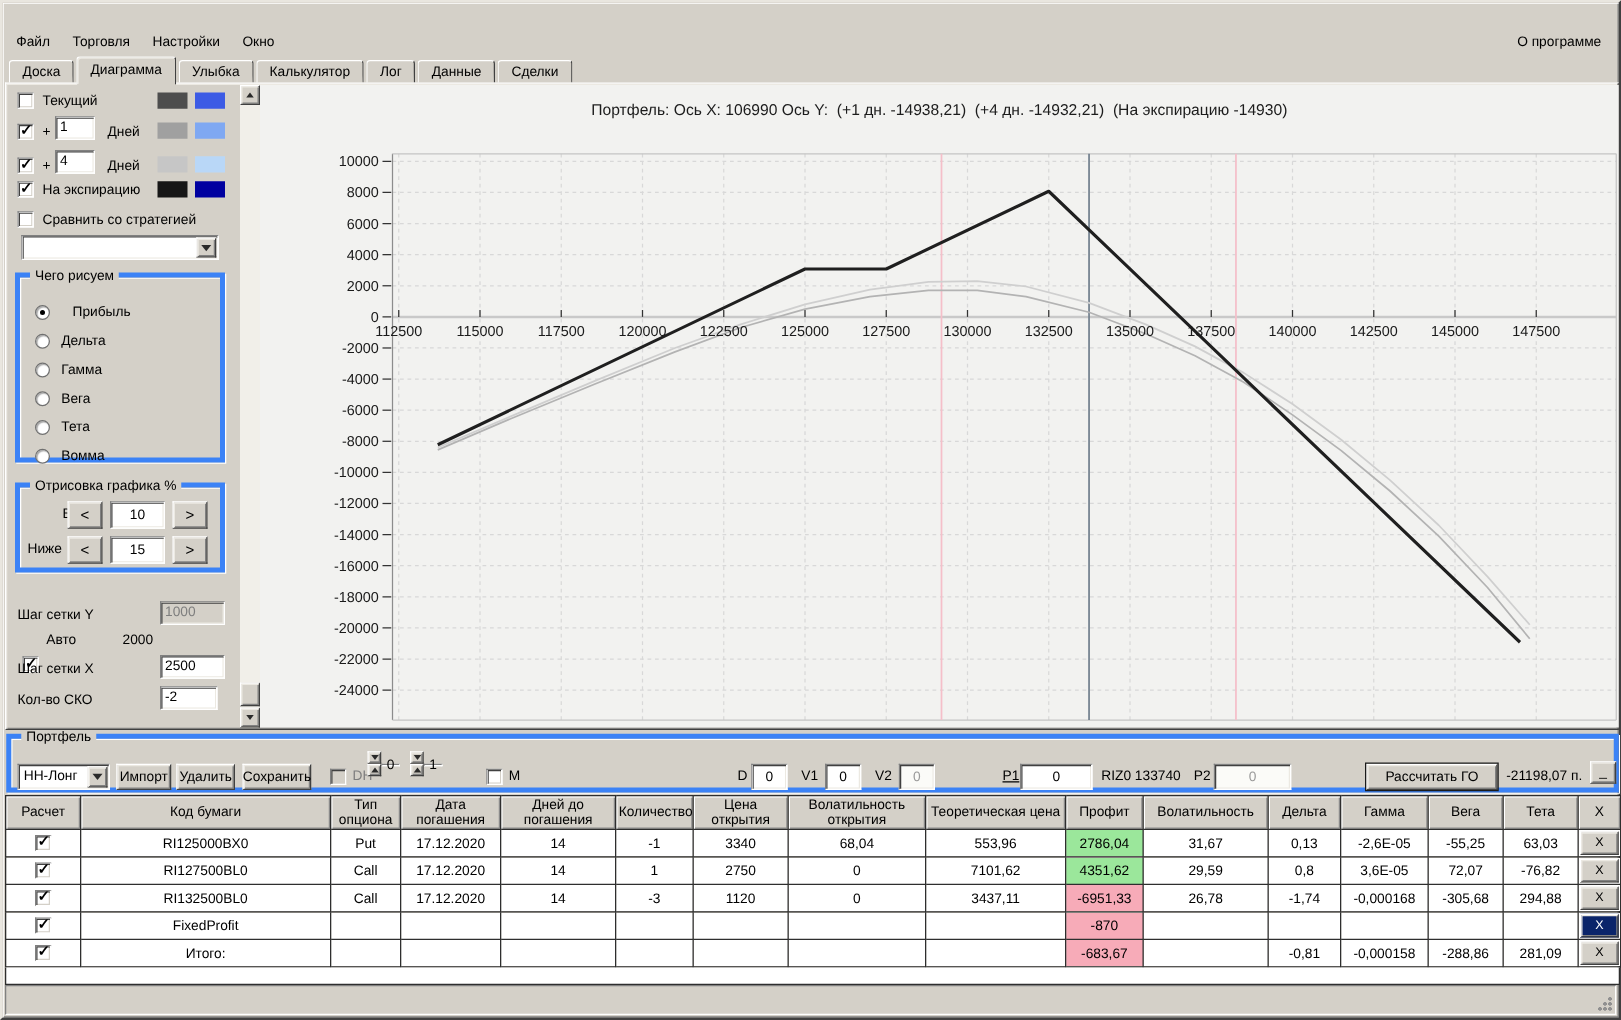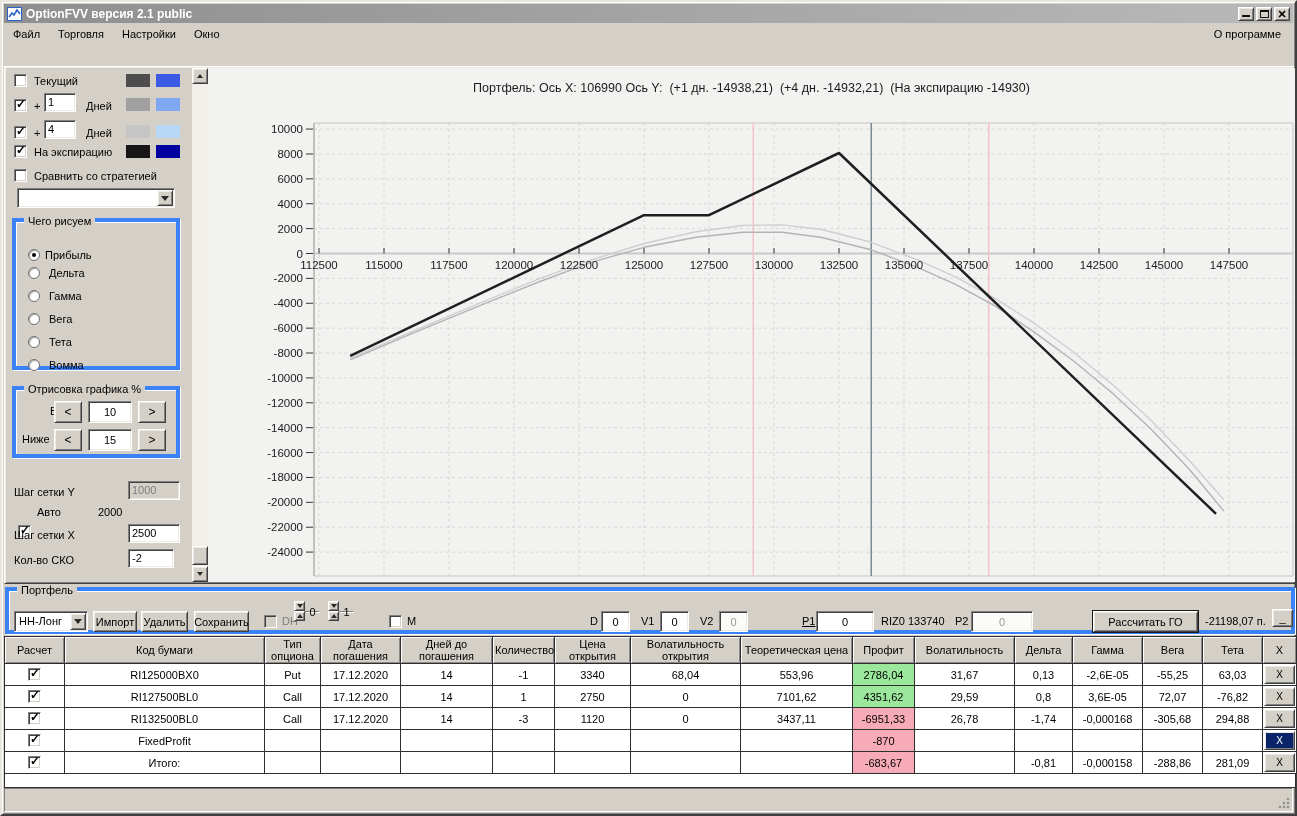--- a/index.html
+++ b/index.html
@@ -102,66 +102,56 @@
             radial-gradient(circle at 10px 10px, #909090 1.4px, transparent 1.6px),
             radial-gradient(circle at 6px 10px, #909090 1.4px, transparent 1.6px),
             radial-gradient(circle at 2px 10px, #909090 1.4px, transparent 1.6px); }
   .lbl { white-space:nowrap; }
 </style>
 </head>
 <body>
 
 <div class="window">
 
-  <div class="titlebar">
-    <span class="app-icon">
-      <svg width="13" height="12" viewBox="0 0 13 12">
-          <polyline points="1,9 4,5 6,7 9,2 12,6" fill="none" stroke="#2b62c4" stroke-width="1.6"></polyline>
-        </svg>
-    </span>
-    <span class="title-text">OptionFVV версия 2.1 public</span>
-    <span class="win-buttons">
-      <span class="winbtn bout">
-          <span class="g-min"></span>
-        </span>
-      <span class="winbtn bout">
-          <span class="g-max"></span>
-        </span>
-      <span class="winbtn bout">
-          <span class="g-close">✕</span>
-        </span>
-    </span>
-  </div>
 
   <div class="menubar">
     <span id="menu-items" style="display: inline-flex;">
         <span class="menu-item">Файл</span>
         <span class="menu-item">Торговля</span>
         <span class="menu-item">Настройки</span>
         <span class="menu-item">Окно</span>
       </span>
     <span class="menu-right">О программе</span>
   </div>
 
+  <div class="tabbar" id="tabbar">
+      <span class="tab">Доска</span>
+      <span class="tab active">Диаграмма</span>
+      <span class="tab">Улыбка</span>
+      <span class="tab">Калькулятор</span>
+      <span class="tab">Лог</span>
+      <span class="tab">Данные</span>
+      <span class="tab">Сделки</span>
+    </div>
 
   <div class="tab-page bout">
 
     <div class="left-panel" id="left-panel">
       
       <div class="lp-abs dd bin" style="left:11px; top:120px; width:158px;">
         <span></span>
         <span class="dd-btn bout">
             <span class="tri-down"></span>
           </span>
       </div>
 
       <div class="grp etched" style="left:6px; top:150px; width:168px; height:152px;">
         <span class="grp-title">Чего рисуем</span>
         <div id="radio-list" style="position:absolute; left:12px; top:16px;">
-            <div style="display: flex; align-items: flex-end; gap: 5px; height: 23px;">
+            <div style="display: flex; align-items: center; gap: 18px; height: 23px;">
               <span class="radio sel"></span>
               <span class="lbl">Прибыль</span>
             </div>
             <div style="display: flex; align-items: center; gap: 9px; height: 23px;">
               <span class="radio"></span>
               <span class="lbl">Дельта</span>
             </div>
             <div style="display: flex; align-items: center; gap: 9px; height: 23px;">
               <span class="radio"></span>
               <span class="lbl">Гамма</span>

